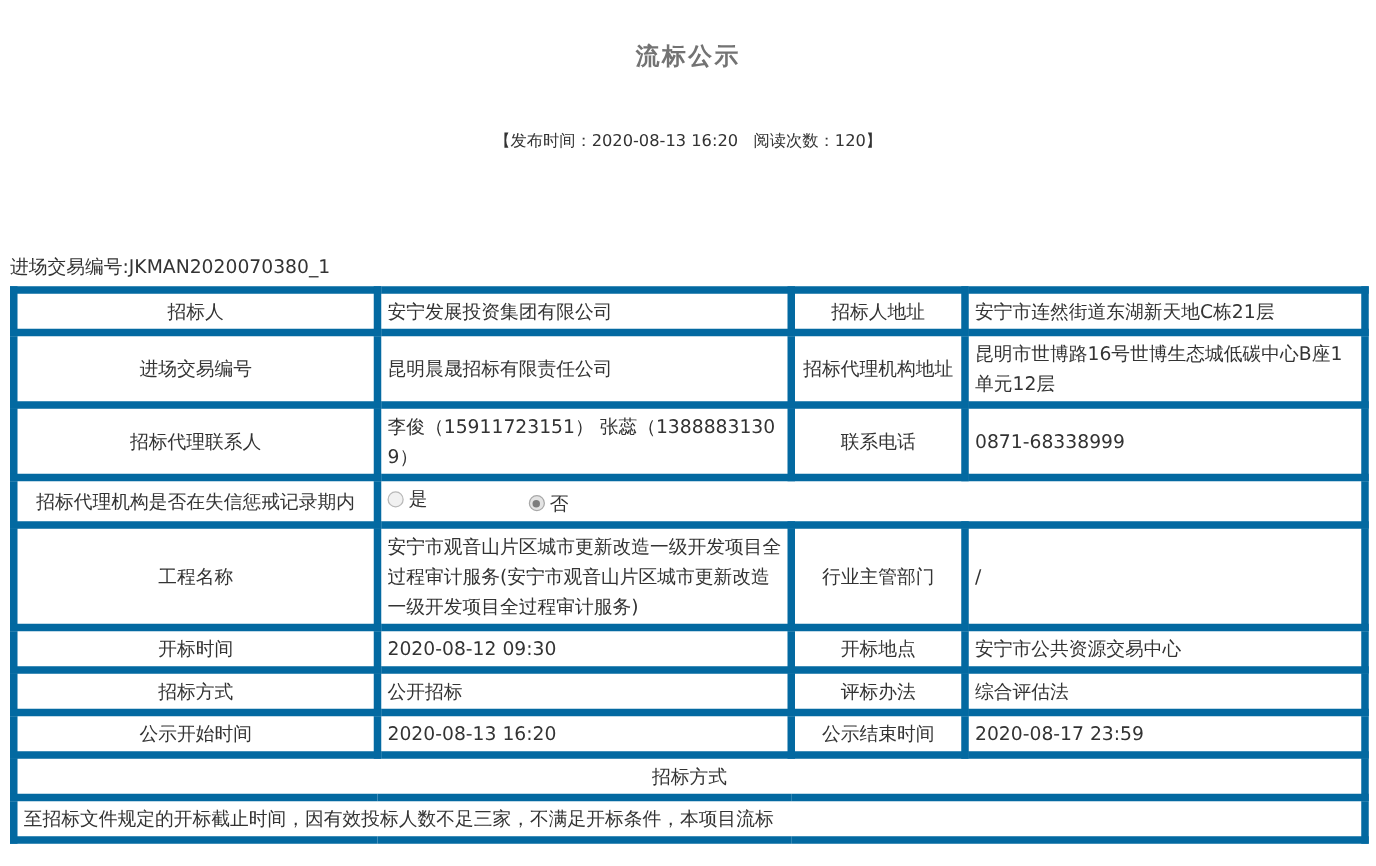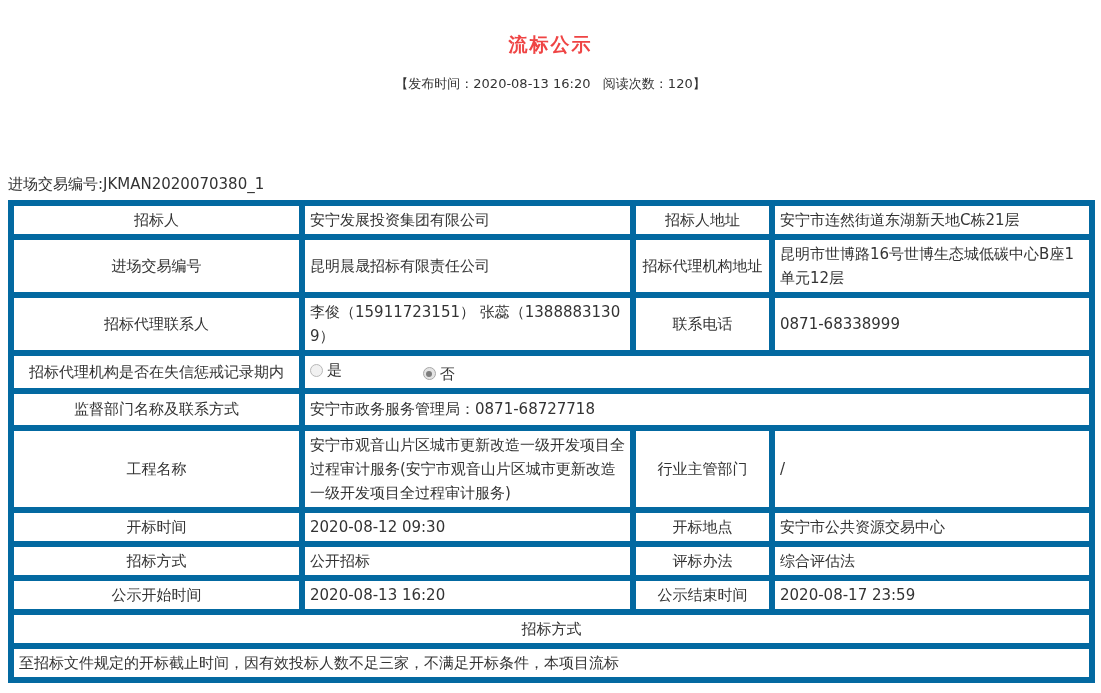--- a/index.html
+++ b/index.html
@@ -9,25 +9,25 @@
     font-family: "DejaVu Sans", "Liberation Sans", sans-serif;
     color: #333333;
   }
   .page { width: 1101px; height: 693px; overflow: hidden; }
 
   .doc-title {
     margin-top: 32px;
     text-align: center;
     font-size: 19px;
     font-weight: bold;
-    color: #ef4444;
+    color: #737373;
     letter-spacing: 2px;
   }
   .doc-meta {
-    margin-top: 17px;
+    margin-top: 46px;
     text-align: center;
     font-size: 13px;
     color: #333333;
     white-space: pre;
   }
   .trade-no {
     width: 1081px;
     margin: 82px 0 6px 8px;
     text-align: left;
     padding-right: 50px;
@@ -128,24 +128,20 @@
         <span class="radio-opt">
           <span class="radio"></span>
           <span>是</span>
         </span>
         <span class="radio-opt second">
           <span class="radio checked"></span>
           <span>否</span>
         </span>
       </td>
     </tr>
-    <tr class="r6">
-      <td class="lbl">监督部门名称及联系方式</td>
-      <td class="val" colspan="3">安宁市政务服务管理局：0871-68727718</td>
-    </tr>
     <tr class="r7">
       <td class="lbl">工程名称</td>
       <td class="val">安宁市观音山片区城市更新改造一级开发项目全过程审计服务(安宁市观音山片区城市更新改造一级开发项目全过程审计服务)</td>
       <td class="lbl">行业主管部门</td>
       <td class="val">/</td>
     </tr>
     <tr class="r8">
       <td class="lbl">开标时间</td>
       <td class="val">2020-08-12 09:30</td>
       <td class="lbl">开标地点</td>

